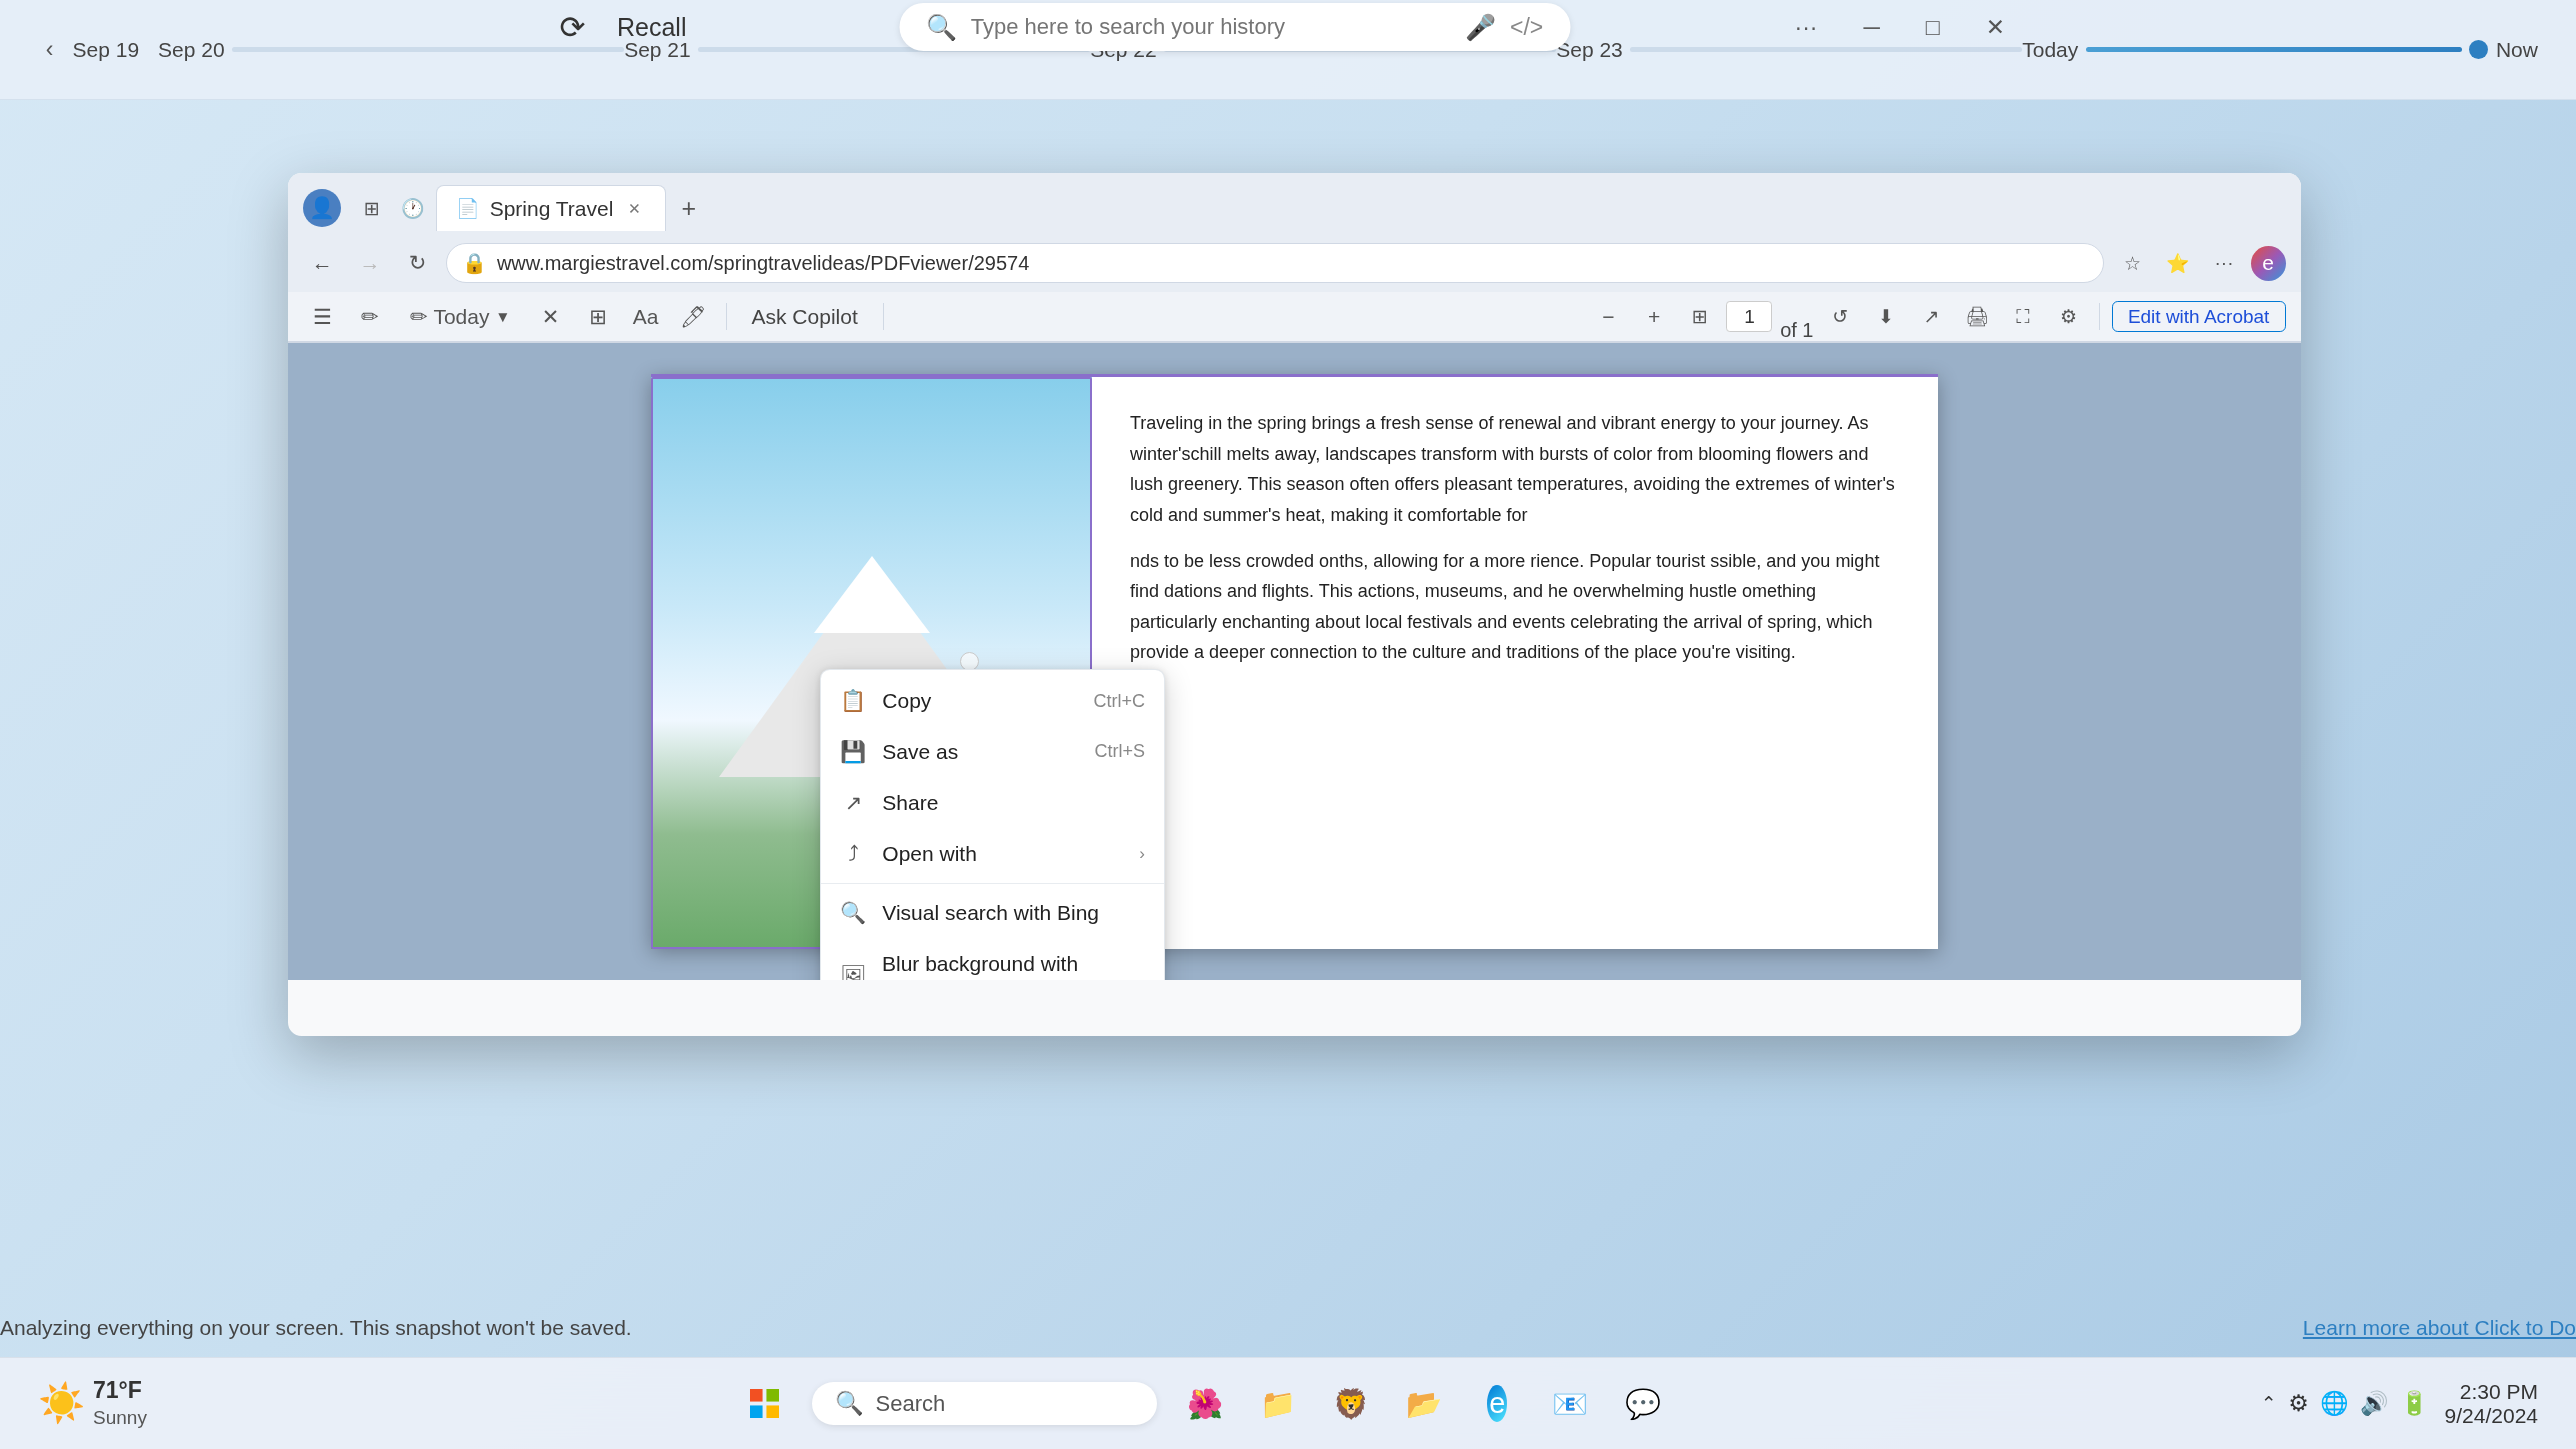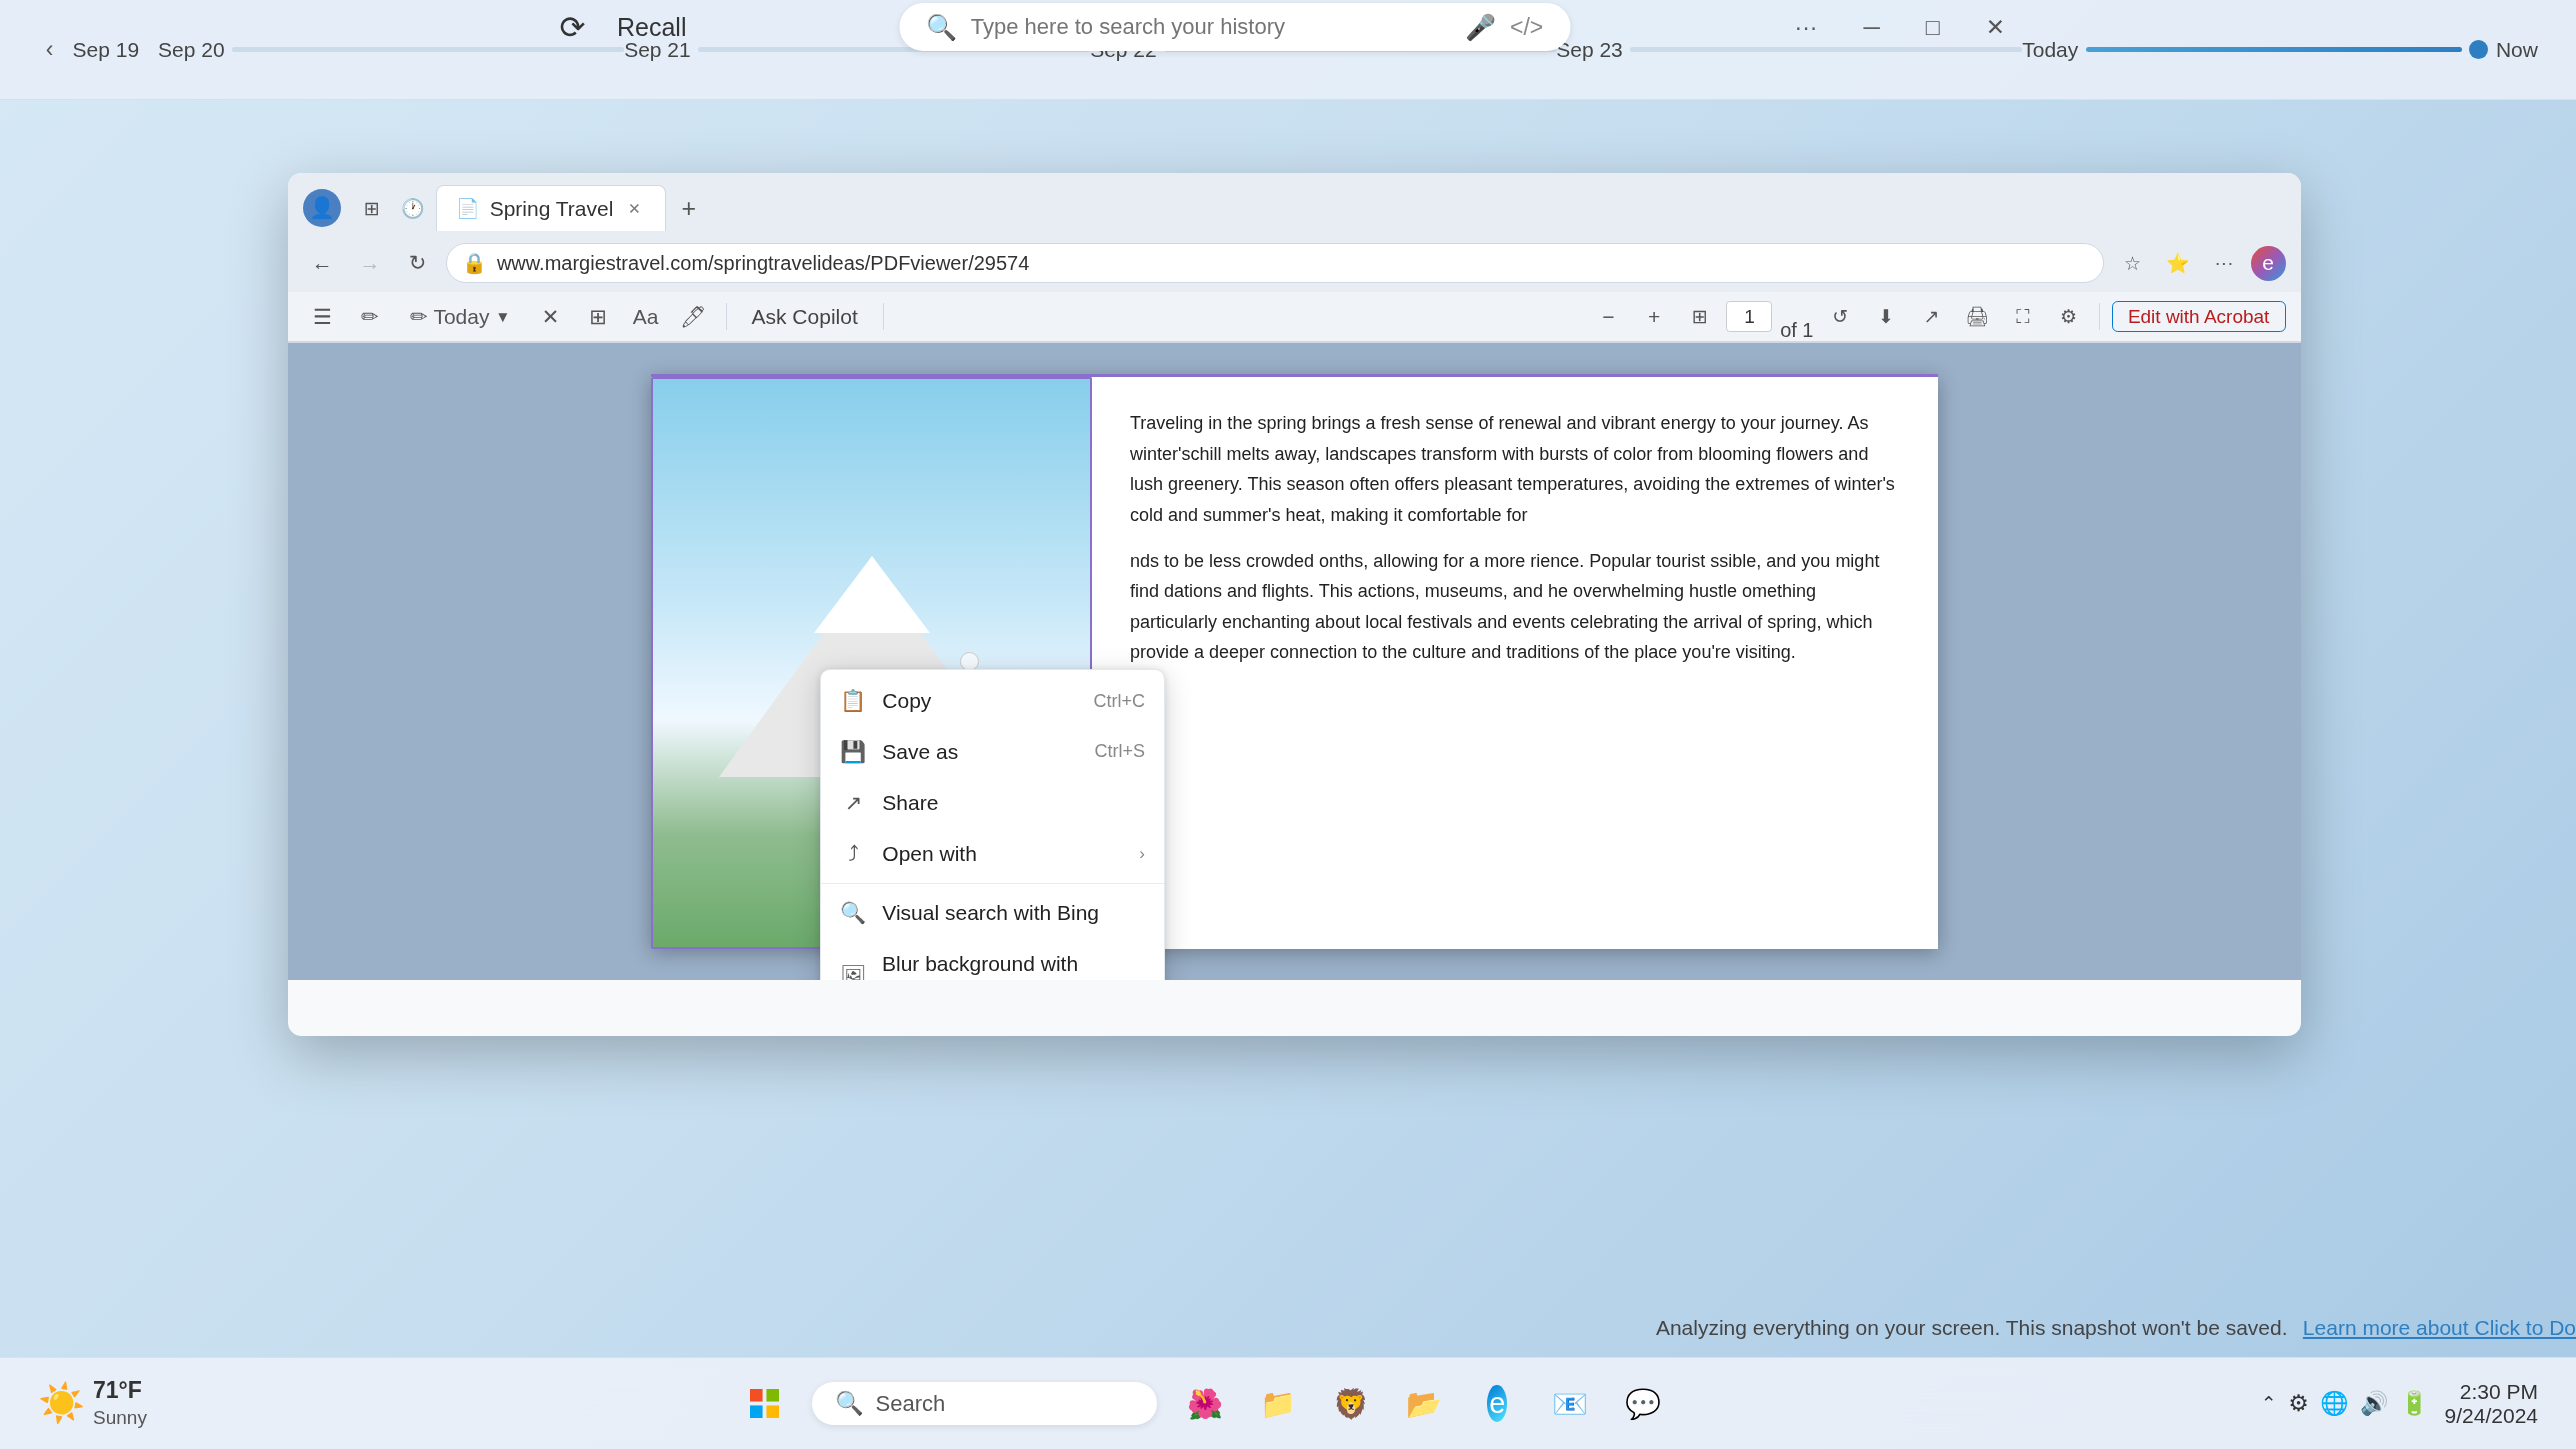--- a/index.html
+++ b/index.html
@@ -460,21 +460,21 @@
 
     
     .info-bar {
       position: absolute;
       bottom: 92px;
       left: 0;
       width: 100%;
       height: 58px;
       display: flex;
       align-items: center;
-      justify-content: flex-end;
+      justify-content: space-between;
       gap: 15.3px;
       font-size: 21px;
       color: #444;
       z-index: 400;
     }
     .info-bar a {
       color: #2d7fc1;
       text-decoration: underline;
       cursor: pointer;
     }
@@ -609,21 +609,21 @@
         <button class="nav-btn" style="font-size:19px;">⊞</button>
         <input class="pdf-page-input" type="text" value="1" style="">
         <span style="font-size:20px;color:#444;margin-top:28px;">of 1</span>
         <button class="nav-btn" style="font-size:19px;">↺</button>
         <button class="nav-btn" style="font-size:19px;">⬇</button>
         <button class="nav-btn" style="font-size:19px;">↗</button>
         <button class="nav-btn" style="font-size:19px;">🖨</button>
         <button class="nav-btn" style="font-size:19px;">⛶</button>
         <button class="nav-btn" style="font-size:19px;">⚙</button>
         <div class="pdf-toolbar-divider"></div>
-        <button style="background:none;border:1px solid #0078d4;color:#b91c1c;cursor:pointer;font-size:19px;padding:3.8px 15.3px;border-radius:5.8px;">Edit with Acrobat</button>
+        <button style="background:none;border:1px solid #0078d4;color:#1d4ed8;cursor:pointer;font-size:19px;padding:3.8px 15.3px;border-radius:5.8px;">Edit with Acrobat</button>
       </div>
     </div>
   </div>
 
   <div class="pdf-content">
     <div class="pdf-page">
 
       <div class="pdf-image-col">
         <div class="pdf-image-placeholder">
 

